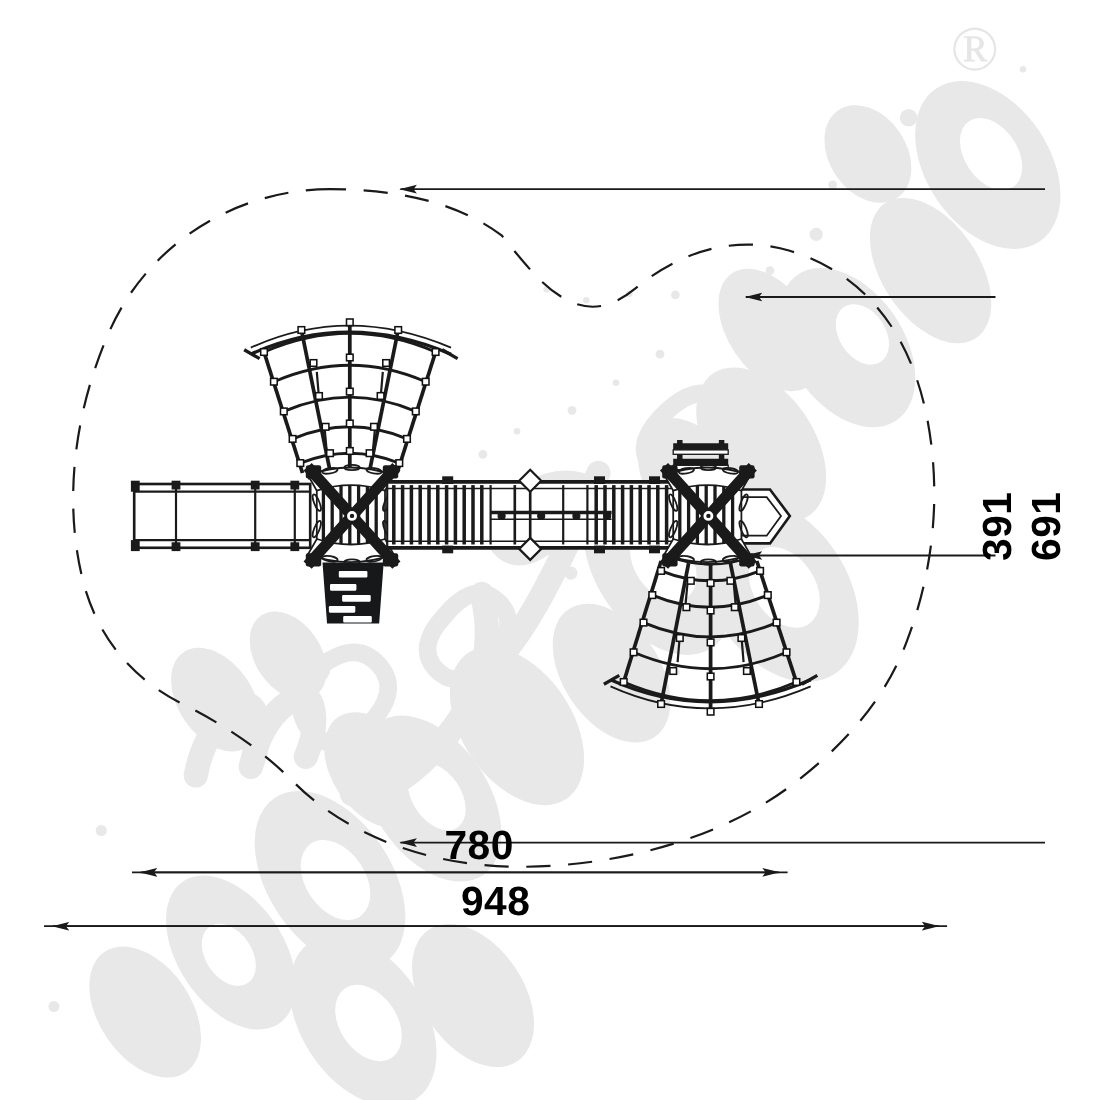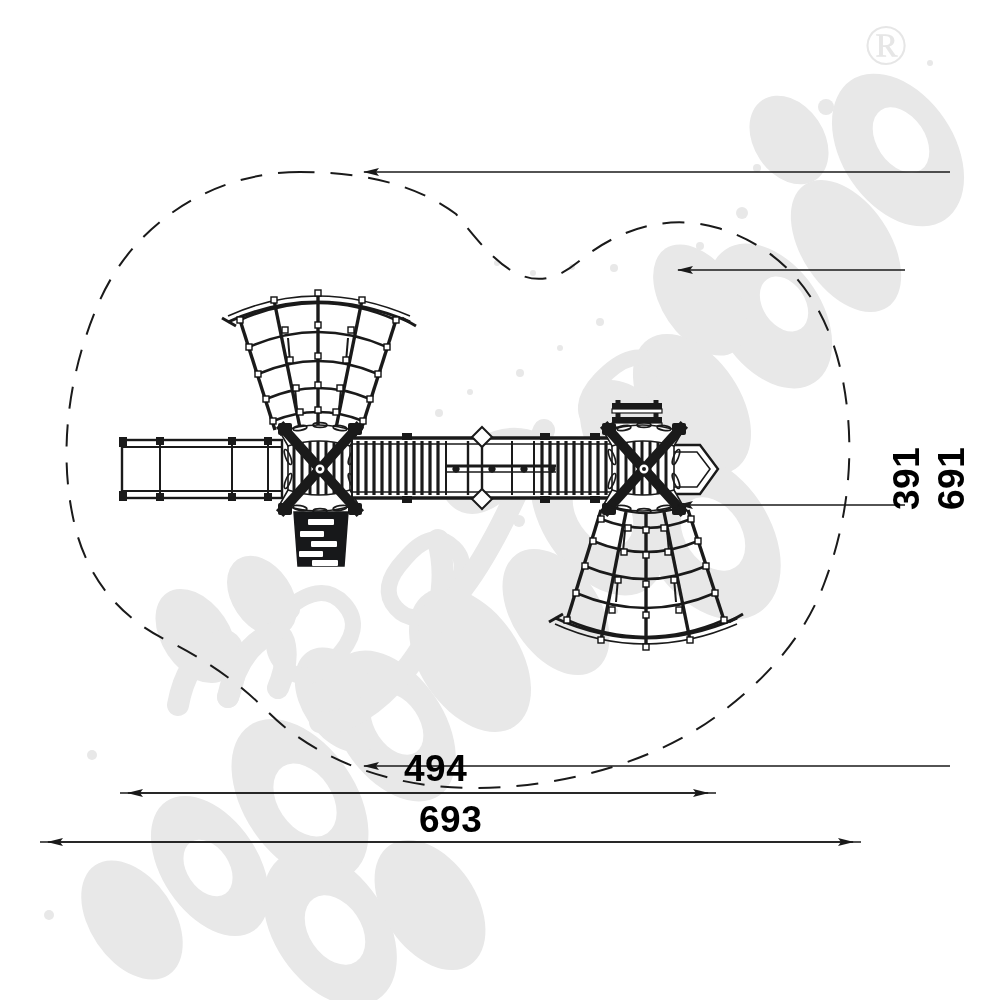--- a/index.html
+++ b/index.html
@@ -479,17 +479,17 @@
     <g>
       <line x1="861" y1="842" x2="48" y2="842" stroke="#1a1a1a" stroke-width="1.6" marker-end="url(#ar-r)"></line>
       <line x1="40" y1="842" x2="853" y2="842" stroke="#1a1a1a" stroke-width="1.6" marker-end="url(#ar-r)"></line>
     </g>
   </svg>
 
   <div class="dim-label dim-v" style="left:886px;top:510px;transform:rotate(-90deg);">391</div>
 
   <div class="dim-label dim-v" style="left:931px;top:510px;transform:rotate(-90deg);">691</div>
 
-  <div class="dim-label dim-h" style="left:404px;top:748px;">494</div>
-
-  <div class="dim-label dim-h" style="left:419px;top:799px;">693</div>
+  <div class="dim-label dim-h" style="left:404px;top:748px;">780</div>
+
+  <div class="dim-label dim-h" style="left:419px;top:799px;">948</div>
 
 </div>
 
 </body></html>

